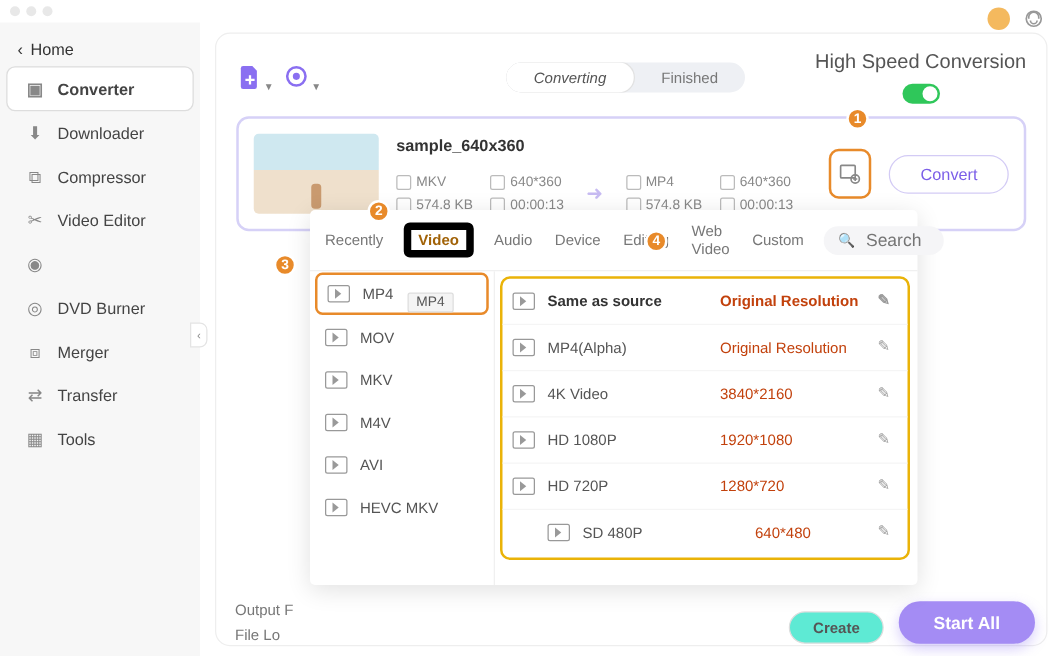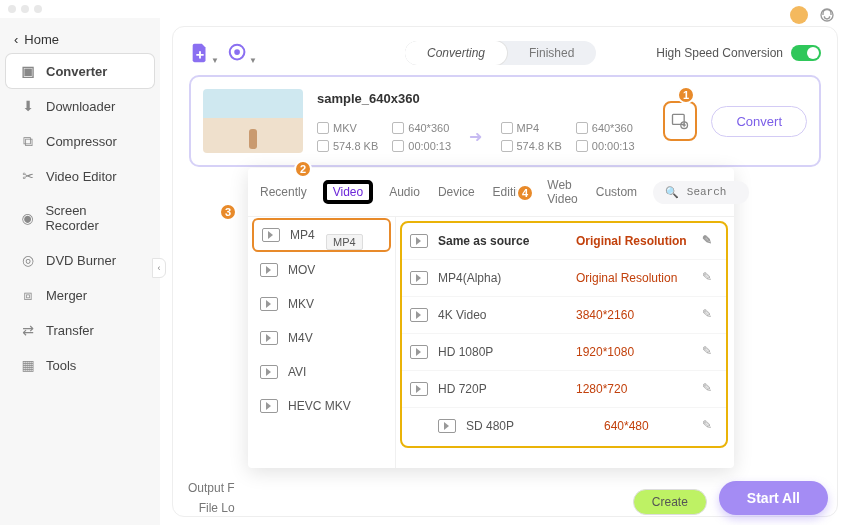--- a/index.html
+++ b/index.html
@@ -23,21 +23,21 @@
 .content { position: absolute; left: 172px; top: 26px; right: 12px; bottom: 8px; background: #fff; border: 1px solid #eee; border-radius: 12px; padding: 10px 16px 6px 16px; }
 
 .toolbar { display: flex; align-items: center; gap: 16px; padding: 4px 0 10px 0;}
 .tb-btn { width: 22px; height: 22px; position: relative; color: #8a6ff1;}
 .tb-caret { font-size: 8px; position: absolute; right: -8px; bottom: -1px; color: #888; }
 
 .seg { display: flex; background: #eef0f4; border-radius: 14px; overflow: hidden; height: 24px; align-items: center; margin-left: 140px;}
 .seg span { padding: 0 22px; font-size: 12px; color: #777; height: 100%; display: flex; align-items: center; cursor: pointer;}
 .seg span.on { background: #fff; border-radius: 14px; box-shadow: 0 0 0 1px #e2e2e2; color: #555; font-style: italic; }
 
-.hsc { margin-left: auto; display: flex; align-items: center; gap: 8px; font-size: 12px; color: #555;}
+.hsc { margin-left: auto; display: flex; align-items: center; gap: 8px; font-size: 16px; color: #555; flex-direction: column;}
 .toggle { width: 30px; height: 16px; background: #2fc75a; border-radius: 10px; position: relative;}
 .toggle::after { content:""; width: 12px; height: 12px; background: #fff; border-radius: 50%; position: absolute; right: 2px; top: 2px;}
 
 .card { border: 2px solid #d6d1f7; border-radius: 10px; padding: 10px 12px; display: flex; align-items: center; gap: 14px; position: relative; min-height: 92px;}
 .thumb { width: 100px; height: 64px; border-radius: 4px; background: linear-gradient(#cfe8f0 45%, #efe0cc 45%); position: relative; overflow:hidden;}
 .thumb::after { content:""; position:absolute; left:46px; bottom:4px; width:8px; height:20px; background:#c99a6f; border-radius:3px;}
 
 .meta { flex: 1; }
 .fname { font-weight: 600; color: #333; margin-bottom: 16px; font-size: 13px;}
 .rows { display: flex; align-items: center; gap: 14px; font-size: 11px; color: #888;}
@@ -52,23 +52,23 @@
 .badge { position: absolute; width: 18px; height: 18px; border-radius: 50%; background: #e88a2a; color: #fff; font-size: 11px; font-weight: 700; display: flex; align-items: center; justify-content: center; z-index: 30; border: 2px solid #fff;}
 .b1 { top: 86px; left: 677px; } 
 .b2 { top: 160px; left: 294px; }
 .b3 { top: 203px; left: 219px; }
 .b4 { top: 184px; left: 516px; }
 
 
 .panel { position: absolute; left: 248px; top: 168px; width: 486px; height: 300px; background: #fff; box-shadow: 0 4px 20px rgba(0,0,0,.12); border-radius: 4px; z-index: 20; display: flex; flex-direction: column;}
 .tabs { display: flex; align-items: center; gap: 14px; padding: 8px 10px; font-size: 12px; color: #777; border-bottom: 1px solid #f0f0f0;}
 .tabs span { cursor: pointer; padding: 2px 2px;}
-.tabs span.hot { color: #6d28d9; font-weight: 400; border: 4px solid #000000; border-radius: 5px; padding: 1px 6px;}
+.tabs span.hot { color: #a16207; font-weight: 700; border: 6px solid #000000; border-radius: 5px; padding: 1px 6px;}
 .search { margin-left: auto; display:flex; align-items:center; gap:6px; background:#f5f5f7; border-radius: 12px; padding: 3px 10px; font-size: 11px; color:#999; width: 96px;}
-.search input { border:none; background:transparent; width: 60px; font-size:11px; outline:none;font-family:Liberation Mono, monospace;}
+.search input { border:none; background:transparent; width: 60px; font-size:14px; outline:none;}
 
 .body { flex:1; display:flex; overflow:hidden;}
 .fmt-col { width: 148px; border-right: 1px solid #f0f0f0; overflow-y: auto; }
 .fmt { display:flex; align-items:center; gap:10px; padding: 10px 12px; font-size: 12px; color:#555; cursor:pointer; position:relative;}
 .fmt.hot { border: 2px solid #e88a2a; border-radius: 6px; margin: 1px 4px; padding: 8px 8px; background:#fff;}
 .fmt-icon { width:18px; height:14px; border:1.2px solid #999; border-radius:2px; position:relative;}
 .fmt-icon::after{ content:""; position:absolute; left:5px; top:2px; border-left:5px solid #999; border-top:4px solid transparent; border-bottom:4px solid transparent;}
 
 .tooltip-mp4 { position: absolute; left: 326px; top: 234px; background: #f4f4f4; border: 1px solid #ddd; padding: 1px 6px; font-size: 11px; color: #555; border-radius: 2px; z-index: 25;}
 
@@ -77,22 +77,22 @@
 .res-row { display:flex; align-items:center; gap:10px; padding: 10px 8px; font-size: 12px; color:#555; border-bottom: 1px solid #f5f5f5;}
 .res-row:last-child { border-bottom: none; margin-left: 28px;}
 .res-row .resname { flex-basis: 128px;}
 .res-row .resval { flex:1; color:#c2410c;}
 .res-row.first { font-weight: 600; color:#333;}
 .edit-icon { width: 16px; height: 16px; color:#999; margin-left:auto; cursor:pointer;}
 .res-icon { width: 18px; height: 14px; border: 1.2px solid #999; border-radius: 2px; position: relative;}
 .res-icon::after { content:""; position:absolute; left:5px; top:2px; border-left:5px solid #999; border-top:4px solid transparent; border-bottom:4px solid transparent;}
 
 .footer { position: absolute; left: 188px; right: 22px; bottom: 10px; display:flex; align-items:flex-end; gap: 12px; font-size: 12px; color:#777; z-index: 5;}
-.footer .labels { display:flex; flex-direction:column; gap:6px;align-items:flex-end;}
-.create-btn { margin-left:auto; padding: 5px 18px; border: 1px solid #ddd; border-radius: 14px; background:#bef264; color:#555; cursor:pointer; font-size:12px;}
+.footer .labels { display:flex; flex-direction:column; gap:6px;}
+.create-btn { margin-left:auto; padding: 5px 18px; border: 1px solid #ddd; border-radius: 14px; background:#5eead4; color:#555; cursor:pointer; font-size:12px;font-weight:bold;}
 .startall { padding: 9px 28px; background: #a48cf4; color:#fff; border-radius: 20px; font-weight:600; font-size: 14px; cursor:pointer; box-shadow: 0 4px 10px rgba(138,111,241,.35);}
 
 svg { display: block; }
 </style>
 </head>
 <body>
 
 <div class="topbar">
   <span class="dot"></span>
   <span class="dot"></span>
@@ -127,21 +127,20 @@
   <div class="side-item">
     <span class="side-icon">⧉</span>
     <span>Compressor</span>
   </div>
   <div class="side-item">
     <span class="side-icon">✂</span>
     <span>Video Editor</span>
   </div>
   <div class="side-item">
     <span class="side-icon">◉</span>
-    <span>Screen Recorder</span>
   </div>
   <div class="side-item">
     <span class="side-icon">◎</span>
     <span>DVD Burner</span>
   </div>
   <div class="side-item">
     <span class="side-icon">⧈</span>
     <span>Merger</span>
   </div>
   <div class="side-item">

